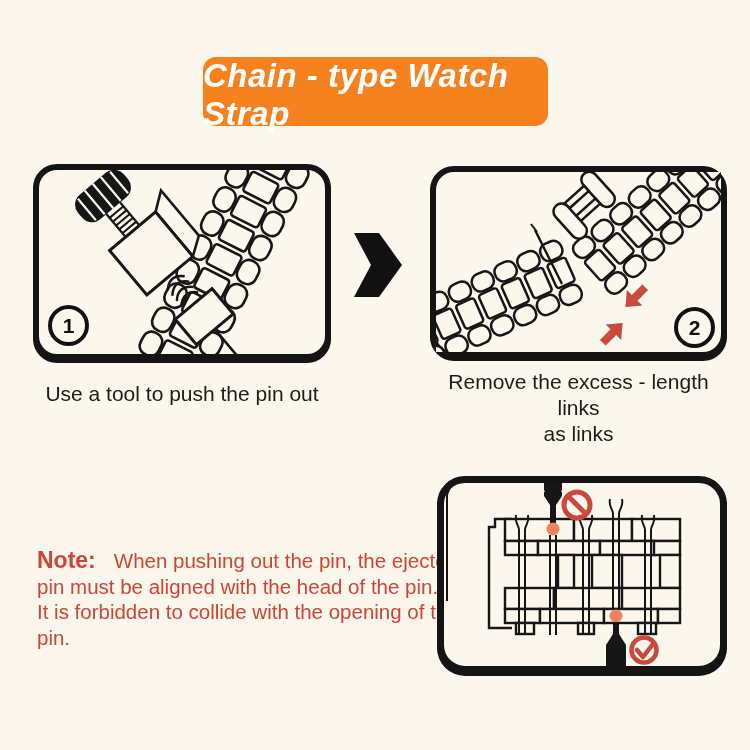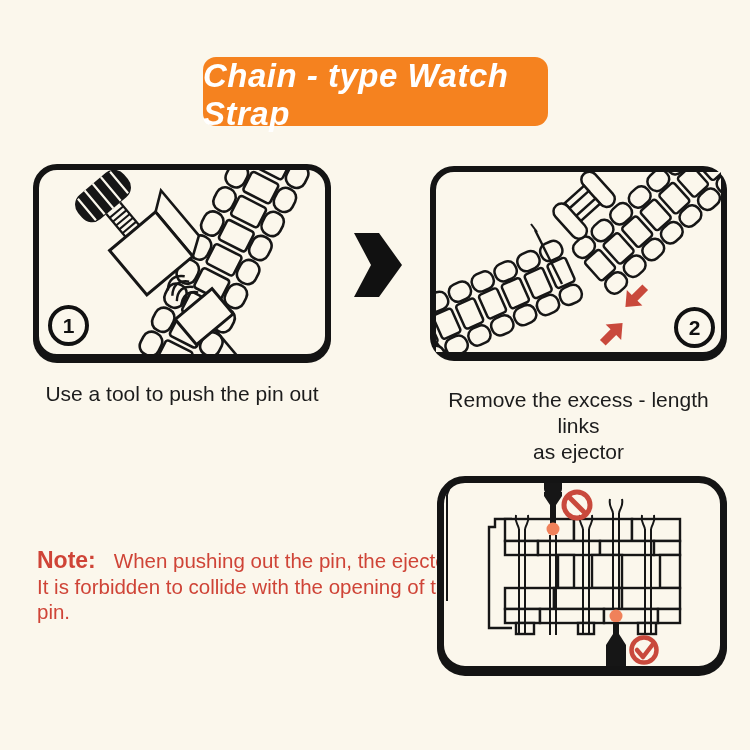--- a/index.html
+++ b/index.html
@@ -27,21 +27,21 @@
   .panel svg.art{position:absolute;left:0;top:0;width:100%;height:100%;}
   .badge{
     position:absolute;width:33px;height:33px;border:4px solid #111;border-radius:50%;
     background:#FBF7EC;display:flex;align-items:center;justify-content:center;
     font-size:21px;font-weight:bold;color:#111;z-index:3;
   }
   .badge-1{left:9px;bottom:8px;}
   .badge-2{right:6px;bottom:4px;}
   .caption{position:absolute;text-align:center;font-size:21px;line-height:26px;}
   .caption-1{left:33px;top:369px;width:298px;margin-top:12px;}
-  .caption-2{left:430px;top:387px;width:297px;}
+  .caption-2{left:430px;top:369px;width:297px;}
   .chevron{position:absolute;left:354px;top:233px;width:48px;height:64px;}
   .note{position:absolute;left:37px;top:548px;width:430px;font-size:20.5px;line-height:25.5px;color:#CF4437;}
   .note-label{font-weight:bold;font-size:23px;margin-right:18px;}
 </style>
 </head>
 <body>
 
 <div class="canvas">
 
   <div class="title-banner">
@@ -132,27 +132,28 @@
       <path d="M0,7 L15,7 L15,0 L28,11 L15,22 L15,15 L0,15 Z" transform="translate(159,163) rotate(-45)" fill="#C9493C"></path>
     </svg>
     <div class="badge badge-2">
       <span>2</span>
     </div>
   </div>
 
   <div class="caption caption-1">Use a tool to push the pin out</div>
   <div class="caption caption-2">
     <div>Remove the excess - length links</div>
-    <div>as ejector</div>
+    <div>as links</div>
   </div>
 
   <div class="note">
     <div>
       <span class="note-label">Note:</span><span>When pushing out the pin, the ejector</span>
     </div>
+    <div>pin must be aligned with the head of the pin.</div>
     <div>It is forbidden to collide with the opening of the pin.</div>
   </div>
 
   <div class="panel panel-3">
     <svg class="art" viewBox="0 0 276 183">
 
       <g stroke="#161616" stroke-width="2.4" fill="#FBF7EC">
         <path d="M68,36 H51 V44 H45 V145 H68" fill="none"></path>
         <rect x="61" y="36" width="69" height="22"></rect>
           <rect x="130" y="36" width="58" height="22"></rect>

